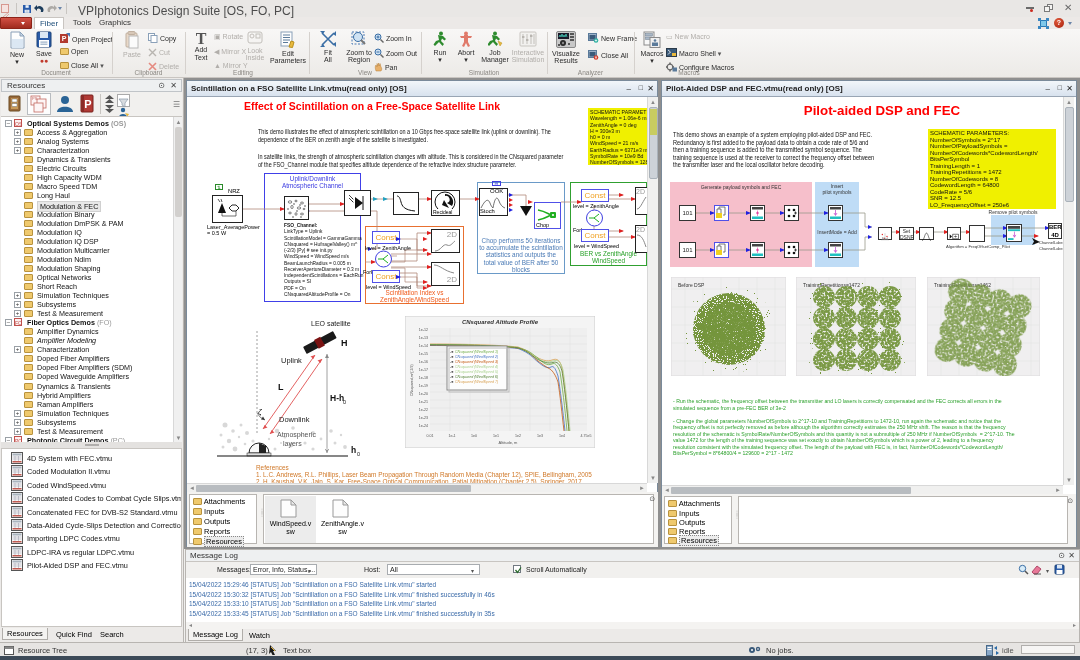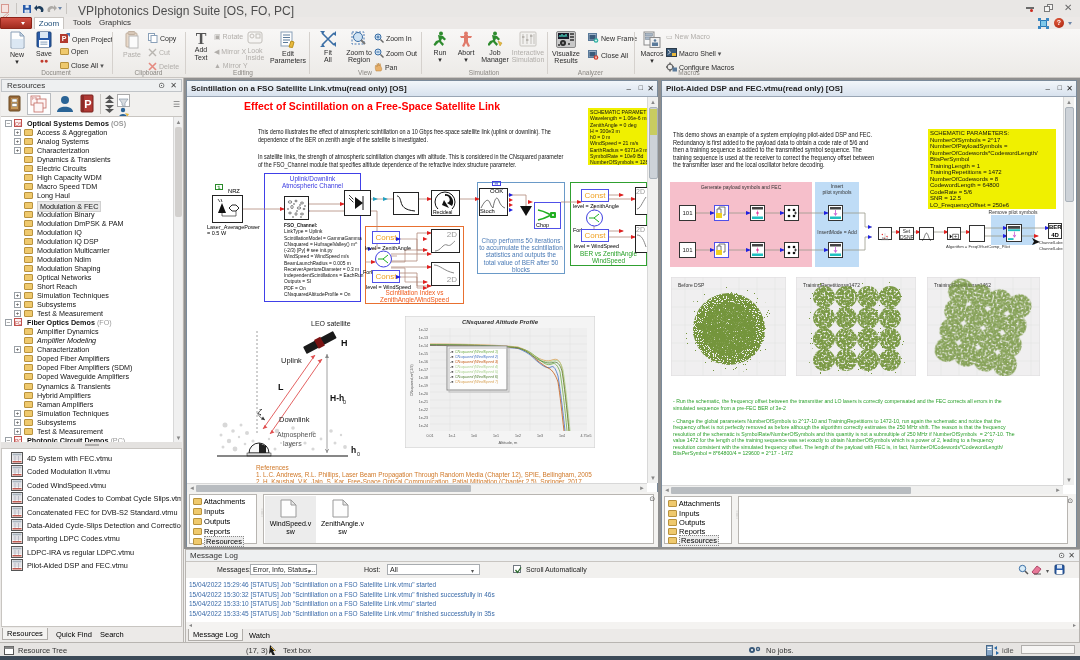--- a/index.html
+++ b/index.html
@@ -52,21 +52,21 @@
 <div class="abs" style="left:1026px;top:7px;width:8px;height:2px;background:#6a6a6a;"></div>
 <div class="abs" style="left:1030px;top:9px;width:3px;height:3px;background:#cc2a1e;border-radius:50%;"></div>
 <div class="abs" style="left:1047px;top:4px;width:6px;height:6px;border:1px solid #7a7a7a;background:#f5f4f2;"></div>
 <div class="abs" style="left:1044px;top:6px;width:6px;height:6px;border:1px solid #7a7a7a;background:#f5f4f2;"></div>
 <div class="abs" style="left:1064px;top:3px;font-size:10px;color:#6a6a6a;line-height:10px;">✕</div>
 
 <div class="abs" style="left:0;top:17px;width:32px;height:11.5px;background:linear-gradient(#d24f43,#a02b1e);border:1px solid #8c2318;border-radius:1px;">
 <div class="abs" style="left:20px;top:4px;width:0;height:0;border:2.5px solid transparent;border-top:3px solid #fff;"></div>
   </div>
 
-<div class="tab" style="left:34px;width:30px;background:#fff;border:1px solid #c9c5c1;border-bottom:none;color:#1f4e79;">Zoom</div>
+<div class="tab" style="left:34px;width:30px;background:#fff;border:1px solid #c9c5c1;border-bottom:none;color:#1f4e79;">Fiber</div>
 <div class="tab" style="left:68px;width:28px;">Tools</div>
 <div class="tab" style="left:98px;width:34px;">Graphics</div>
 
 <svg class="abs" style="left:1038px;top:18px" width="11" height="11" viewBox="0 0 11 11">
     <rect x="2.5" y="2.5" width="6" height="6" fill="#7ec8ea" stroke="#2a7ab5"></rect>
     <g fill="#3a87c2">
       <rect x="0" y="0" width="3" height="3"></rect>
       <rect x="8" y="0" width="3" height="3"></rect>
       <rect x="0" y="8" width="3" height="3"></rect>
       <rect x="8" y="8" width="3" height="3"></rect>
@@ -992,20 +992,21 @@
             </filter>
 <filter id="spk3" x="-20%" y="-20%" width="140%" height="140%">
               <feTurbulence type="fractalNoise" baseFrequency="0.9" numOctaves="3" seed="4" result="n"></feTurbulence>
               <feComponentTransfer in="n" result="a">
                 <feFuncA type="discrete" tableValues="0 0 0 1"></feFuncA>
               </feComponentTransfer>
               <feComposite operator="in" in="SourceGraphic" in2="a"></feComposite>
             </filter>
 </defs>
         </svg>
+    <div class="abs" style="left:120px;top:6px;width:200px;text-align:center;font-size:13.3px;font-weight:bold;color:#ff0000;">Pilot-aided DSP and FEC</div>
     <div class="abs" style="left:11px;top:34px;font-size:6.3px;line-height:7.6px;color:#111;white-space:nowrap;transform:scaleX(0.9);transform-origin:0 0;">This demo shows an example of a system employing pilot-aided DSP and FEC.<br>Redundancy is first added to the payload data to obtain a code rate of 5/6 and<br>then a training sequence is added to the transmitted symbol sequence. The<br>training sequence is used at the receiver to correct the frequency offset between<br>the transmitter laser and the local oscillator before decoding.</div>
     <div class="abs" style="left:266px;top:32px;width:128px;height:80px;background:#f0f000;font-size:6px;line-height:6.55px;color:#111;padding:1px 0 0 2px;white-space:nowrap;overflow:hidden;">SCHEMATIC PARAMETERS:<br>NumberOfSymbols = 2^17<br>NumberOfPayloadSymbols =<br>NumberOfCodewords*CodewordLength/<br>BitsPerSymbol<br>TrainingLength = 1<br>TrainingRepetitions = 1472<br>NumberOfCodewords = 8<br>CodewordLength = 64800<br>CodeRate = 5/6<br>SNR = 12.5<br>LO_FrequencyOffset = 250e6</div>
     
     <div class="abs" style="left:8px;top:85px;width:142px;height:85px;background:#f6bfcb;"></div>
     <div class="abs" style="left:8px;top:87px;width:142px;text-align:center;font-size:5px;color:#333;">Generate payload symbols and FEC</div>
     <div class="abs" style="left:153px;top:85px;width:44px;height:85px;background:#bfdcf6;"></div>
     <div class="abs" style="left:153px;top:87px;width:44px;text-align:center;font-size:5px;color:#333;line-height:5.6px;">Insert<br>pilot symbols</div>
     <div class="abs" style="left:153px;top:132px;width:44px;text-align:center;font-size:5px;color:#333;">InsertMode = Add</div>
     <div class="abs" style="left:329px;top:118px;width:44px;height:30px;background:#bfdcf6;"></div>
     <div class="abs" style="left:319px;top:112px;width:64px;text-align:center;font-size:5px;color:#333;">Remove pilot symbols</div>

